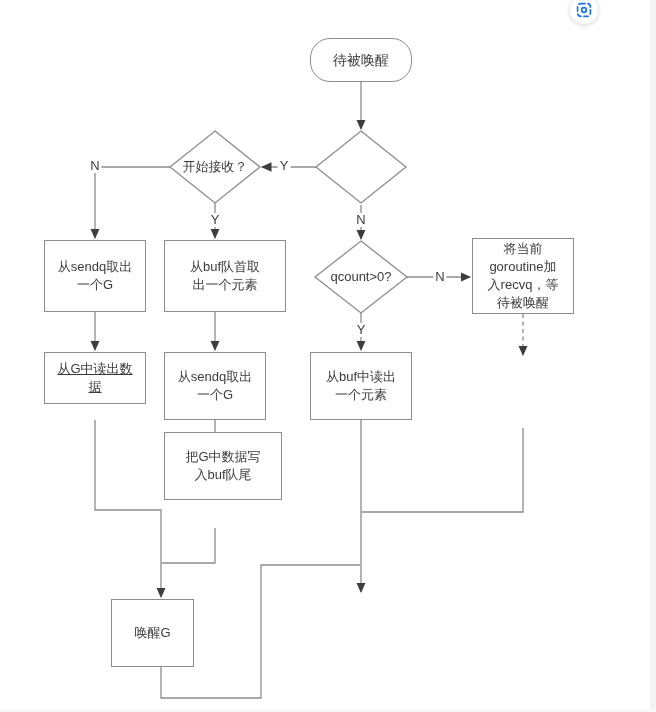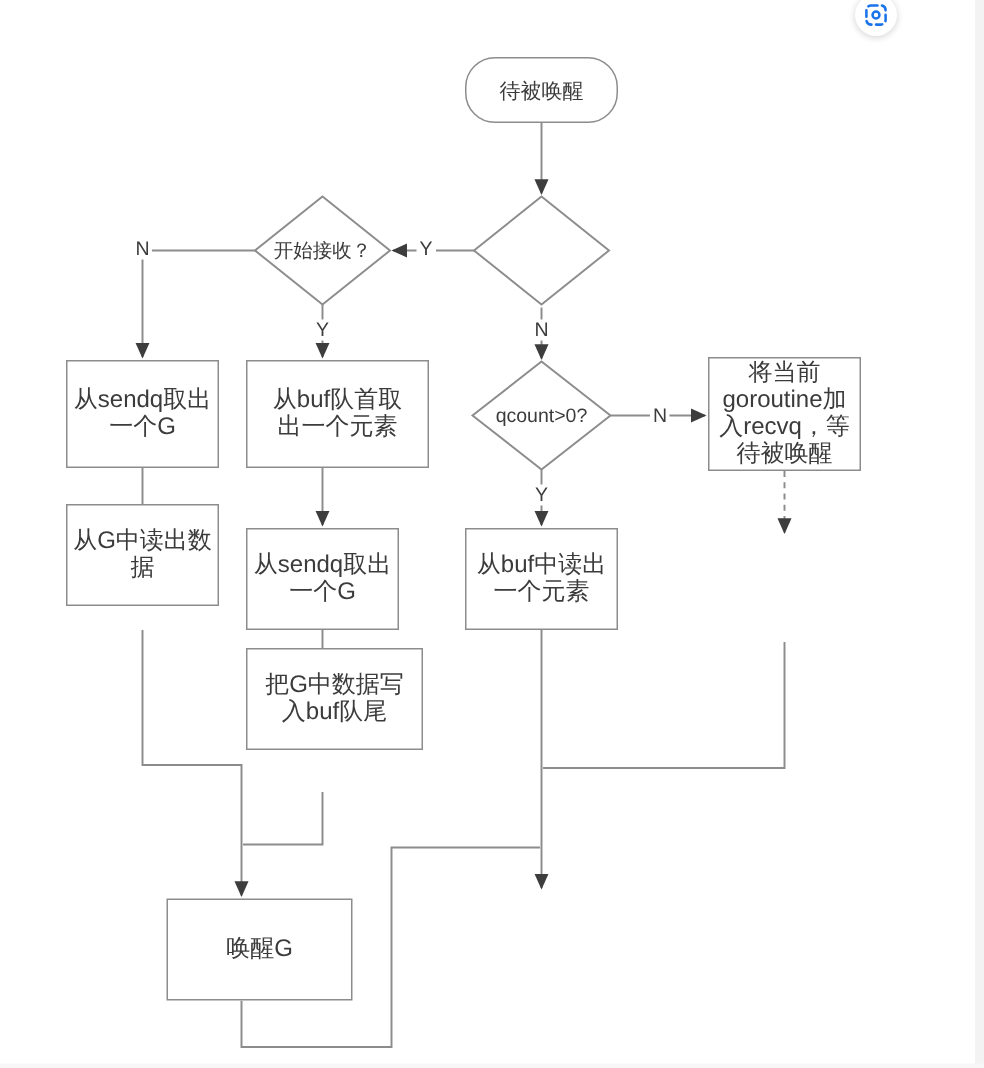--- a/index.html
+++ b/index.html
@@ -1,21 +1,21 @@
 <!DOCTYPE html>
 <html><head>
 <meta charset="utf-8">
 <style>
   html,body{margin:0;padding:0;}
   body{font-family:"Liberation Sans","DejaVu Sans",sans-serif;}
   #stage{position:relative;width:656px;height:712px;background:#ffffff;overflow:hidden;}
   #edges{position:absolute;left:0;top:0;}
   .node{
     position:absolute;box-sizing:border-box;background:#ffffff;
-    border:1px solid #8c8c8c;color:#3b3b3b;font-size:16px;line-height:18px;
+    border:1px solid #8c8c8c;color:#3b3b3b;font-size:13px;line-height:18px;
     display:flex;align-items:center;justify-content:center;text-align:center;
     white-space:pre-line;
   }
   .rounded{border-radius:22px;font-size:14px;}
   .dtext{
     position:absolute;box-sizing:border-box;color:#3b3b3b;font-size:13px;line-height:18px;
     display:flex;align-items:center;justify-content:center;text-align:center;white-space:pre-line;
   }
   .elabel{
     position:absolute;transform:translate(-50%,-50%);background:#ffffff;
@@ -67,21 +67,21 @@
 
   <div class="node rounded" style="left:310px;top:38px;width:102px;height:44px;border-radius:20px;">
     <span>待被唤醒</span>
   </div>
 
   <div class="node" style="left:44px;top:240px;width:102px;height:72px;">
     <span>从sendq取出
 一个G</span>
   </div>
 
-  <div class="node" style="left:44px;top:336px;width:102px;height:68px;">
+  <div class="node" style="left:44px;top:352px;width:102px;height:52px;text-decoration:underline;">
     <span>从G中读出数
 据</span>
   </div>
 
   <div class="node" style="left:164px;top:240px;width:122px;height:72px;">
     <span>从buf队首取
 出一个元素</span>
   </div>
 
   <div class="node" style="left:164px;top:352px;width:102px;height:68px;">
@@ -100,21 +100,21 @@
   </div>
 
   <div class="node" style="left:472px;top:238px;width:102px;height:76px;">
     <span>将当前
 goroutine加
 入recvq，等
 待被唤醒</span>
   </div>
 
 
-  <div class="node" style="left:111px;top:599px;width:124px;height:68px;">
+  <div class="node" style="left:111px;top:599px;width:83px;height:68px;">
     <span>唤醒G</span>
   </div>
 
 
   <div class="dtext" style="left:168px;top:154px;width:94px;height:26px;">开始接收？</div>
   <div class="dtext" style="left:312px;top:264px;width:98px;height:26px;">qcount&gt;0?</div>
 
   <span class="elabel" style="left:284px;top:166px;">Y</span>
   <span class="elabel" style="left:361px;top:220px;">N</span>
   <span class="elabel" style="left:95px;top:166px;">N</span>

